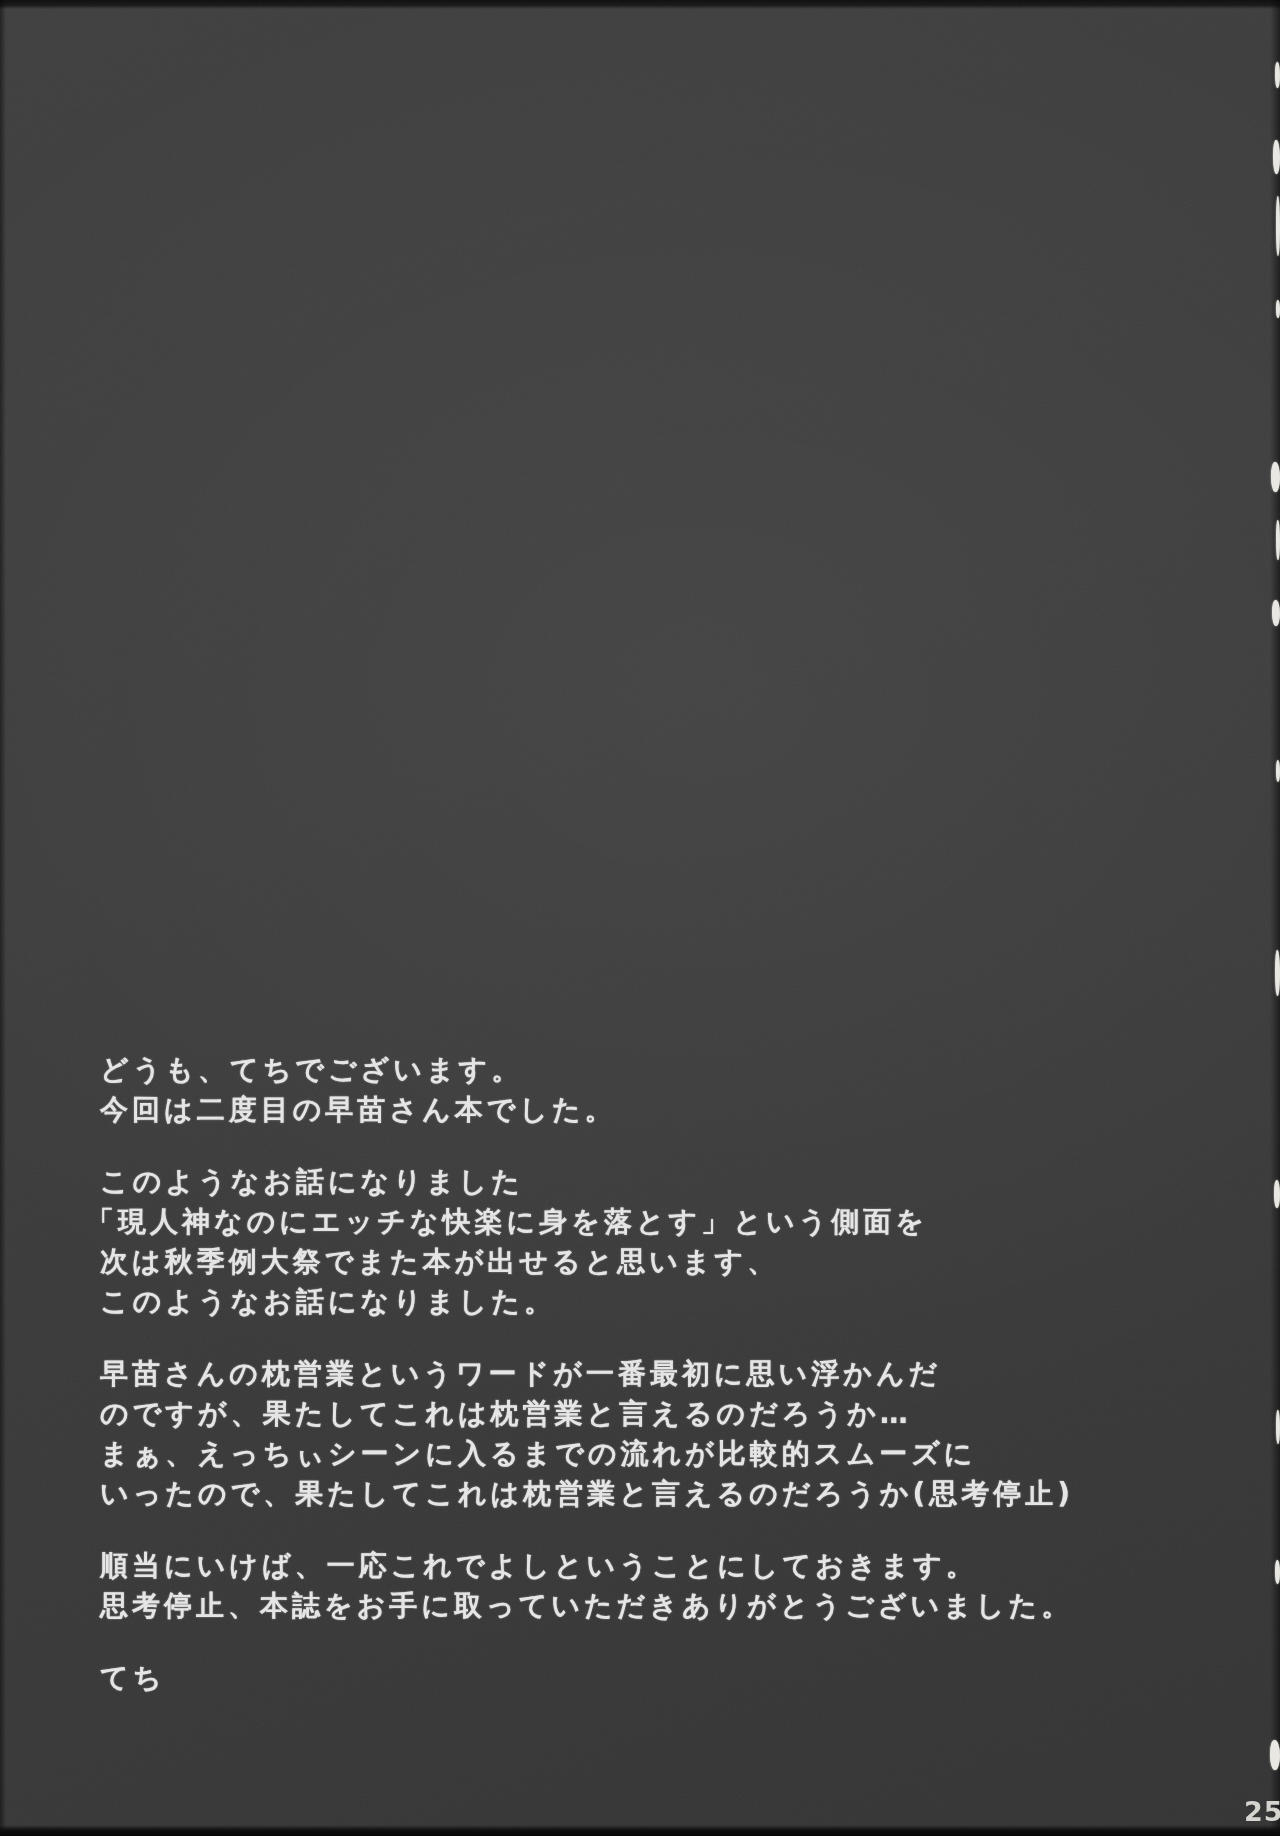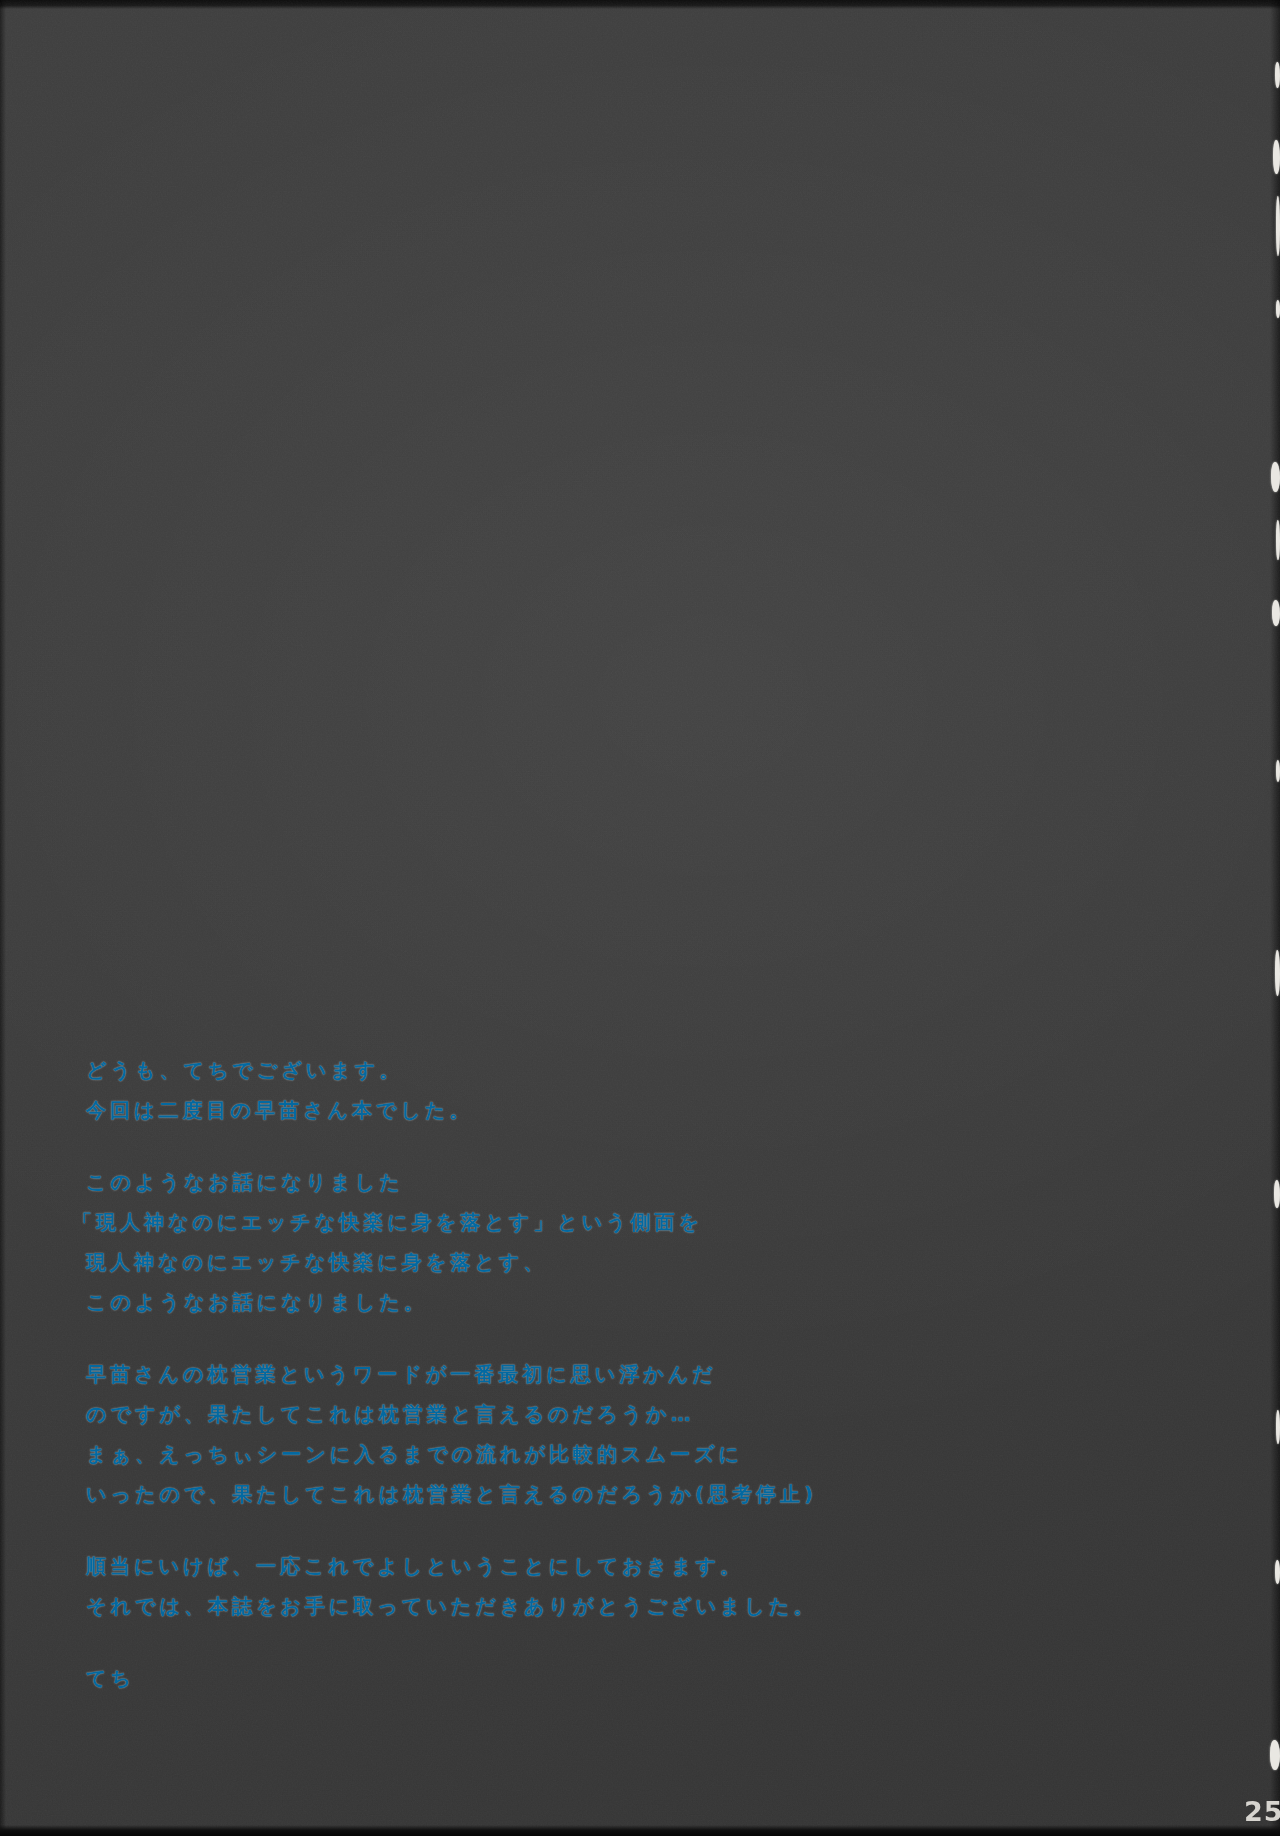--- a/index.html
+++ b/index.html
@@ -52,26 +52,26 @@
   .speck {
     position: absolute;
     background: #e9e7e2;
     border-radius: 45% 55% 50% 50%;
     z-index: 5;
     box-shadow: 0 0 2px rgba(240,240,235,0.8);
   }
   
   .afterword {
     position: absolute;
-    left: 86px;
+    left: 100px;
     top: 1050px;
     width: 1060px;
-    color: #0369a1;
+    color: #e5e5e5;
     font-weight: bold;
-    font-size: 20px;
+    font-size: 28px;
     line-height: 40px;
     letter-spacing: 4px;
     text-shadow: 0 0 2px rgba(235,235,230,0.45), 0 0 1px rgba(255,255,255,0.3);
     z-index: 3;
   }
   .afterword .para { margin: 0 0 32px 0; }
   .afterword .line { white-space: pre; }
   .afterword .line.bracket-outdent { margin-left: -14px; }
   .signature {
     text-align: left;
@@ -123,32 +123,32 @@
   <div class="speck" style="right:0; top:1740px; width:10px; height:30px;"></div>
 
   <div class="afterword">
     <div class="para">
       <div class="line">どうも、てちでございます。</div>
       <div class="line">今回は二度目の早苗さん本でした。</div>
     </div>
     <div class="para">
       <div class="line">このようなお話になりました</div>
       <div class="line bracket-outdent">「現人神なのにエッチな快楽に身を落とす」という側面を</div>
-      <div class="line">現人神なのにエッチな快楽に身を落とす、</div>
+      <div class="line">次は秋季例大祭でまた本が出せると思います、</div>
       <div class="line">このようなお話になりました。</div>
     </div>
     <div class="para">
       <div class="line">早苗さんの枕営業というワードが一番最初に思い浮かんだ</div>
       <div class="line">のですが、果たしてこれは枕営業と言えるのだろうか…</div>
       <div class="line">まぁ、えっちぃシーンに入るまでの流れが比較的スムーズに</div>
       <div class="line">いったので、果たしてこれは枕営業と言えるのだろうか(思考停止)</div>
     </div>
     <div class="para">
       <div class="line">順当にいけば、一応これでよしということにしておきます。</div>
-      <div class="line">それでは、本誌をお手に取っていただきありがとうございました。</div>
+      <div class="line">思考停止、本誌をお手に取っていただきありがとうございました。</div>
     </div>
     <div class="signature">てち</div>
   </div>
 
   <div class="page-number">25</div>
 
   <svg class="noise-overlay" width="1280" height="1836" xmlns="http://www.w3.org/2000/svg">
     <filter id="grain">
       <feTurbulence type="fractalNoise" baseFrequency="0.8" numOctaves="2" seed="7" stitchTiles="stitch"></feTurbulence>
       <feColorMatrix type="saturate" values="0"></feColorMatrix>

